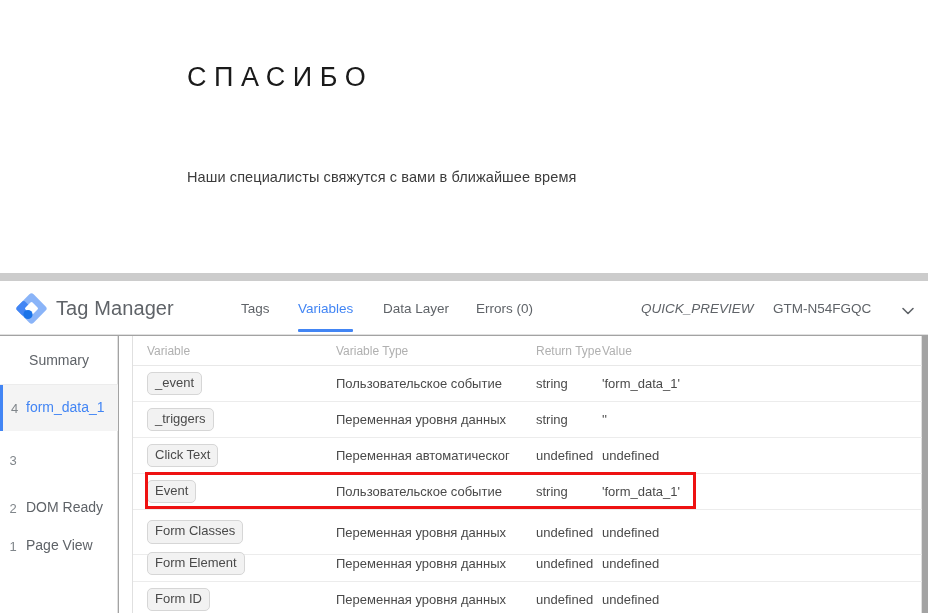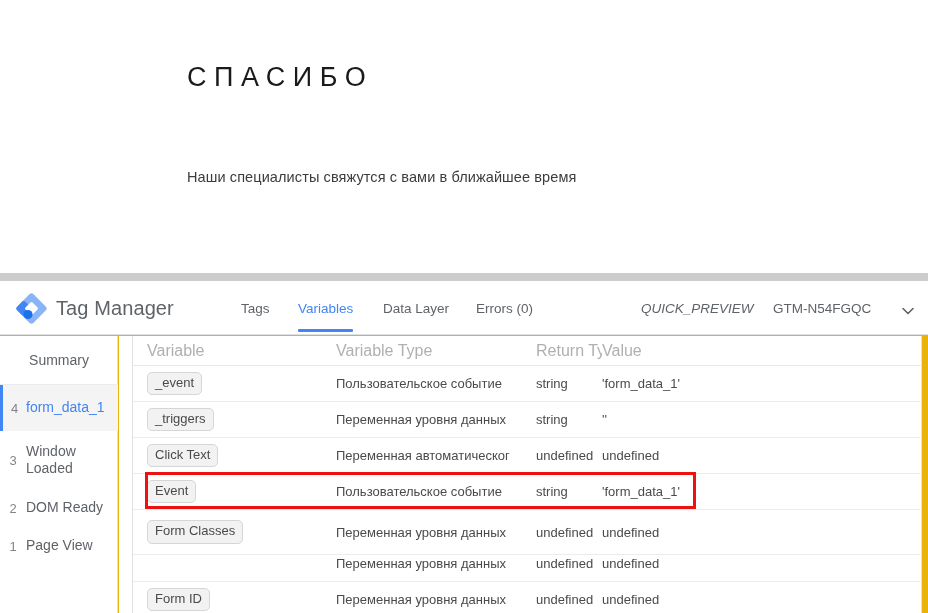--- a/index.html
+++ b/index.html
@@ -33,21 +33,21 @@
 
   
   #panel-divider {
     position: absolute; left: 0; top: 273px; width: 928px; height: 8px;
     background: #cccccc;
   }
 
   
   #gtm-panel {
     position: absolute; left: 0; top: 281px; width: 928px; height: 332px;
-    background: #eab308;
+    background: #a3a3a3;
   }
 
   
   #gtm-header {
     position: absolute; left: 0; top: 0; width: 928px; height: 54px;
     background: #ffffff;
     border-bottom: 1px solid #e0e0e0;
   }
   #gtm-logo {
     position: absolute; left: 15px; top: 11px; width: 33px; height: 33px;
@@ -138,21 +138,21 @@
     position: absolute; left: 0; width: 789px;
     border-bottom: 1px solid #ececec;
   }
   .trow.hdr { border-bottom: 1px solid #e8e8e8; }
   .cell {
     position: absolute; top: 0; height: 100%;
     display: flex; align-items: center;
     font-size: 13px; color: #4a4a4a;
     overflow: hidden; white-space: nowrap;
   }
-  .hdr .cell { color: #b0b0b0; font-size: 16px; }
+  .hdr .cell { color: #b0b0b0; font-size: 12px; }
   .c-var   { left: 14px;  width: 190px; }
   .c-type  { left: 203px; width: 202px; }
   .c-ret   { left: 403px; width: 66px; }
   .c-val   { left: 469px; width: 310px; }
 
   .chip {
     display: inline-block;
     background: #f2f2f2;
     border: 1px solid #d6d6d6;
     border-radius: 5px;
@@ -227,21 +227,20 @@
     <div id="sidebar-summary">
       <span>Summary</span>
     </div>
 
     <div class="side-item selected" id="side-item-0">
       <span class="num">4</span>
       <span class="lbl">form_data_1</span>
     </div>
     <div class="side-item" id="side-item-1">
       <span class="num">3</span>
-      <span class="lbl">Window Loaded</span>
     </div>
     <div class="side-item" id="side-item-2">
       <span class="num">2</span>
       <span class="lbl">DOM Ready</span>
     </div>
     <div class="side-item" id="side-item-3">
       <span class="num">1</span>
       <span class="lbl">Page View</span>
     </div>
   </div>
@@ -296,20 +295,23 @@
     <div class="trow" style="top:174px; height:45px;">
       <div class="cell c-var">
         <span class="chip">Form Classes</span>
       </div>
       <div class="cell c-type">Переменная уровня данных</div>
       <div class="cell c-ret">undefined</div>
       <div class="cell c-val">undefined</div>
     </div>
 
     <div class="trow" style="top:210px; height:36px;">
+      <div class="cell c-var">
+        <span class="chip">Form Element</span>
+      </div>
       <div class="cell c-type">Переменная уровня данных</div>
       <div class="cell c-ret">undefined</div>
       <div class="cell c-val">undefined</div>
     </div>
 
     <div class="trow" style="top:246px; height:36px;">
       <div class="cell c-var">
         <span class="chip">Form ID</span>
       </div>
       <div class="cell c-type">Переменная уровня данных</div>

